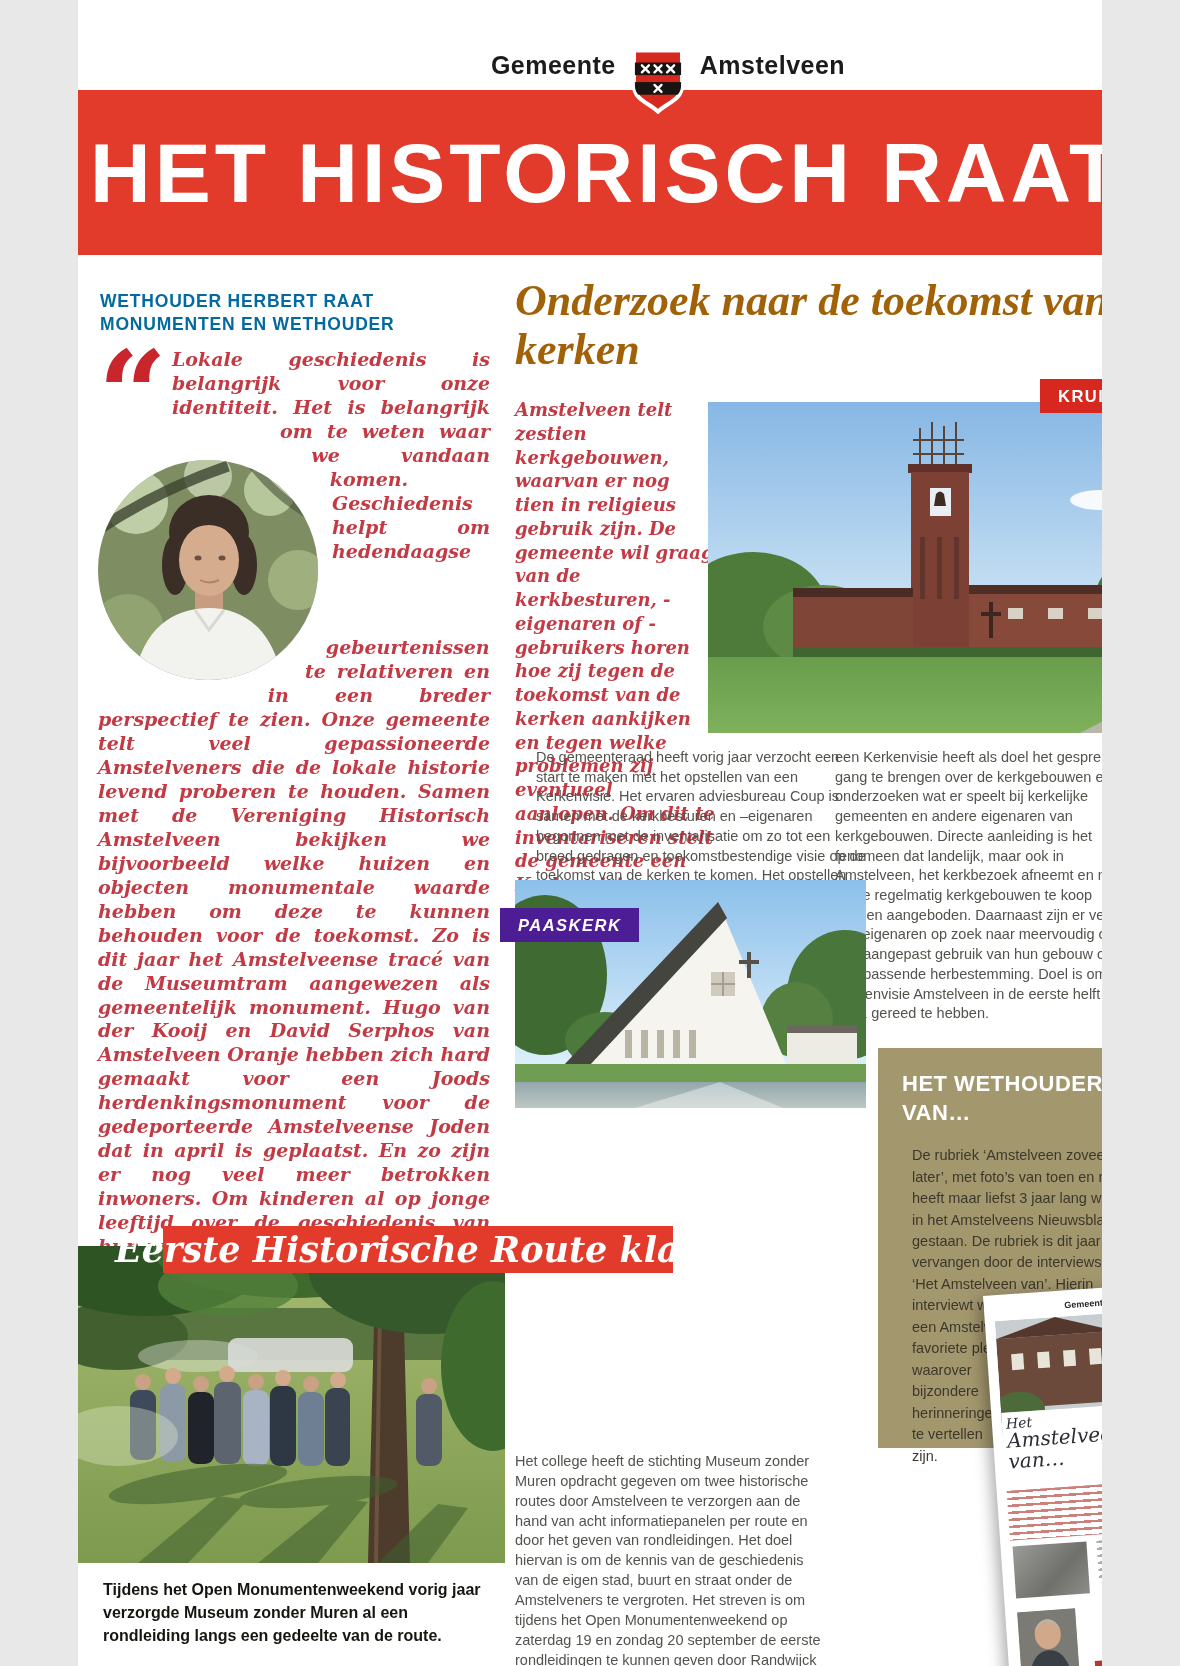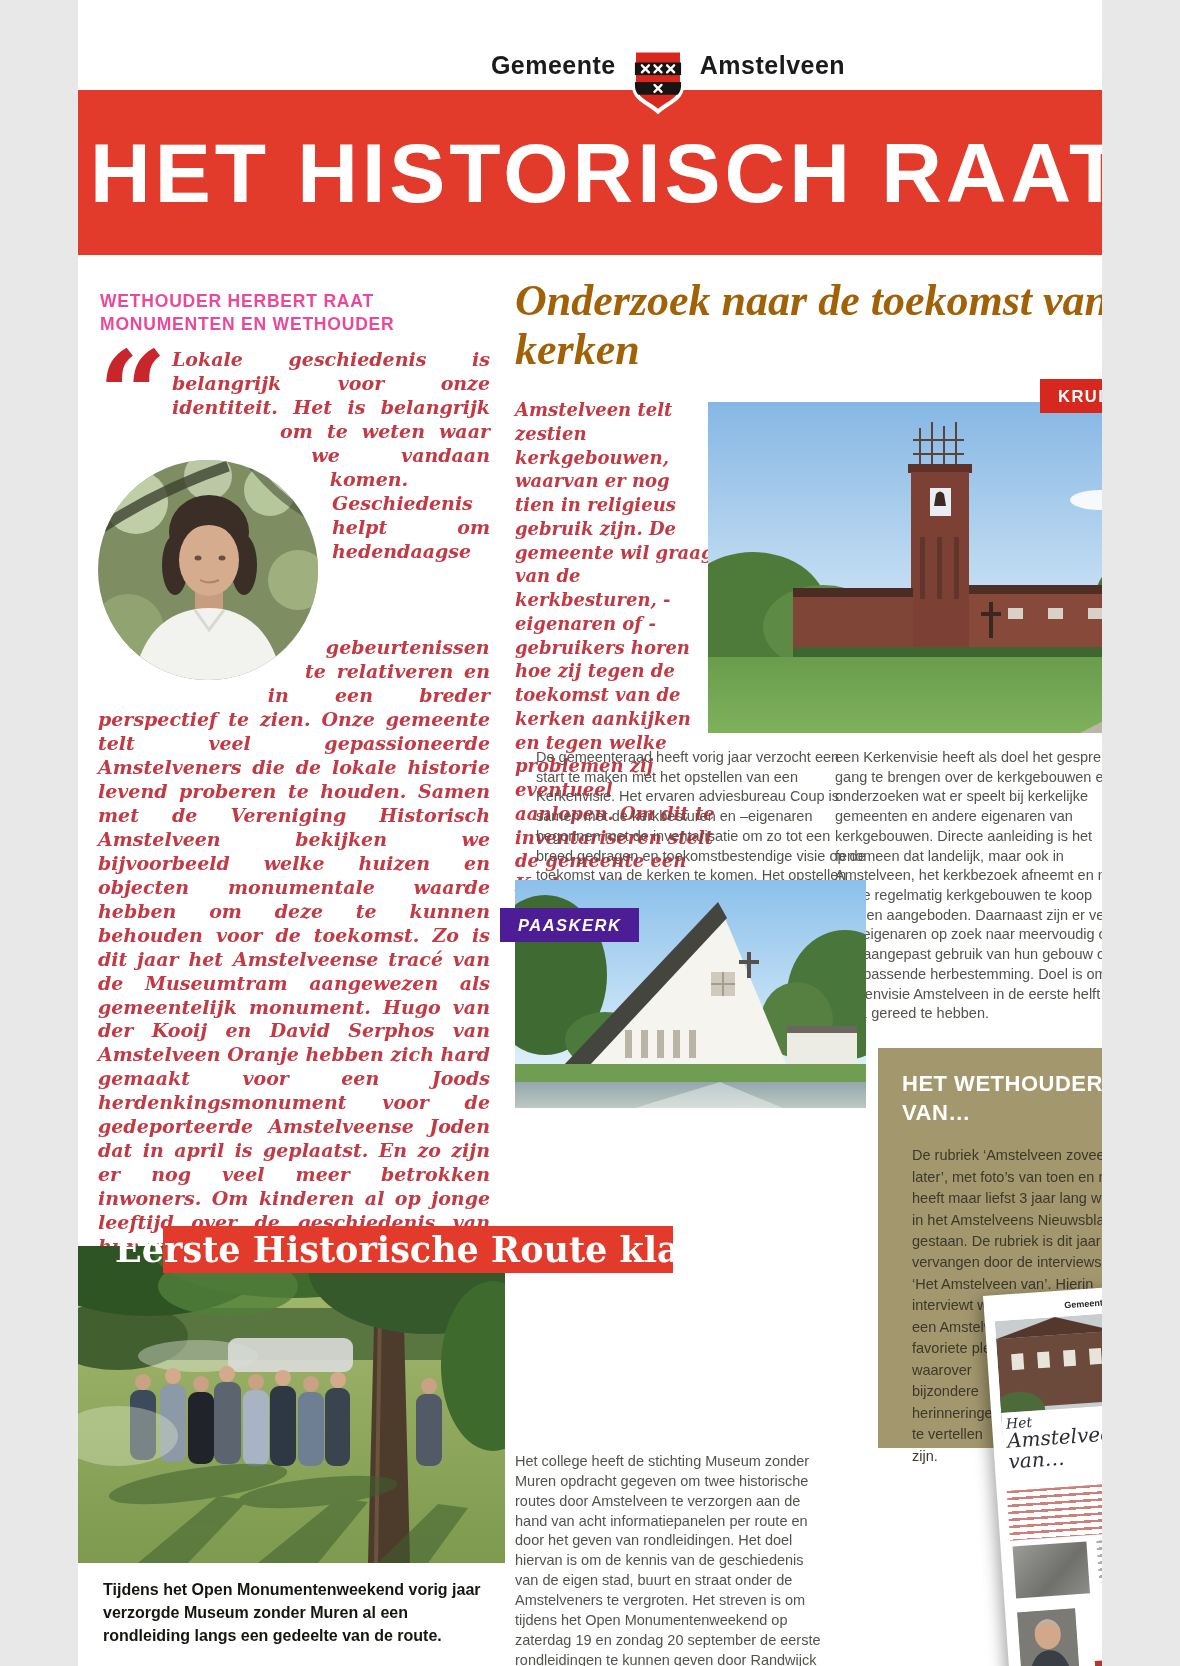--- a/index.html
+++ b/index.html
@@ -10,21 +10,21 @@
   
   .brand-row{left:0;top:40px;width:1180px;height:50px;display:flex;align-items:center;justify-content:center;gap:14px;}
   .brand-word{font-size:25px;font-weight:700;color:#1c1b19;letter-spacing:.5px;}
   .shield-wrap{width:56px;height:68px;margin-top:30px;z-index:6;position:relative;}
 
   
   .banner{left:0;top:90px;width:1180px;height:165px;background:#e23b2c;display:flex;align-items:center;z-index:2;}
   .banner h1{margin:0;padding-left:12px;font-size:84px;font-weight:700;color:#ffffff;letter-spacing:4px;white-space:nowrap;line-height:1;}
 
   
-  .weth-head{left:22px;top:290px;width:400px;font-size:17.5px;font-weight:700;color:#ec4899;letter-spacing:.8px;line-height:1.32;}
+  .weth-head{left:22px;top:290px;width:400px;font-size:17.5px;font-weight:700;color:#0369a1;letter-spacing:.8px;line-height:1.32;}
   .quote-block{left:20px;top:348px;width:392px;font-family:"DejaVu Serif",serif;font-style:italic;font-weight:700;
                font-size:19px;line-height:1.26;color:#c23a44;text-align:justify;}
   .qmark-open{float:left;width:74px;height:86px;font-size:120px;line-height:.78;color:#c9262b;font-style:normal;font-family:"DejaVu Serif",serif;}
   .portrait{float:left;clear:left;width:220px;height:220px;margin:26px 14px 8px 0;border-radius:50%;overflow:hidden;
             shape-outside:circle(50% at 50% 50%);shape-margin:12px;}
   .qmark-close{font-size:96px;line-height:0;vertical-align:-0.55em;color:#c9262b;font-style:normal;font-family:"DejaVu Serif",serif;margin-left:8px;}
 
   
   .kerken-title{left:437px;top:276px;width:640px;font-family:Liberation Serif, serif;font-style:italic;font-weight:700;
                 font-size:44px;line-height:1.12;color:#a16207;}
@@ -55,21 +55,21 @@
   .mini-t2{font-family:"DejaVu Serif",serif;font-style:italic;font-size:20px;color:#2c2c34;line-height:1.05;}
   .fake-red{background:repeating-linear-gradient(to bottom,rgba(178,60,52,.65) 0 2.5px,rgba(0,0,0,0) 2.5px 7px);}
   .fake-gray{background:repeating-linear-gradient(to bottom,rgba(95,92,88,.5) 0 2.5px,rgba(0,0,0,0) 2.5px 7px);}
   .mini-bw{position:absolute;left:12px;top:252px;width:74px;height:52px;background:linear-gradient(135deg,#9b9b97,#6f6f6b 60%,#8d8d89);}
   .mini-man{position:absolute;left:12px;top:318px;width:58px;height:64px;background:#7c7a74;overflow:hidden;}
   .mini-redbox{position:absolute;left:150px;top:300px;width:112px;height:46px;background:#bf3a30;}
   .mini-redstrip{position:absolute;left:86px;top:372px;width:180px;height:14px;background:#b03a32;}
 
   
   .route-banner{left:85px;top:1226px;width:510px;height:47px;background:#e23b2c;display:flex;align-items:center;justify-content:center;z-index:3;}
-  .route-banner .rb-text{font-family:"DejaVu Serif",serif;font-weight:700;font-size:35px;color:#ffffff;white-space:nowrap;}
+  .route-banner .rb-text{font-family:"DejaVu Serif",serif;font-style:italic;font-weight:700;font-size:35px;color:#ffffff;white-space:nowrap;}
   .route-photo{left:0;top:1246px;width:427px;height:317px;z-index:2;}
   .route-caption{left:25px;top:1578px;width:395px;font-size:16px;font-weight:700;color:#16150f;line-height:1.45;}
   .route-intro{left:437px;top:1306px;width:316px;font-family:"DejaVu Serif",serif;font-style:italic;font-weight:700;
                font-size:20px;line-height:1.37;color:#c23a44;}
   .route-body{left:437px;top:1452px;width:312px;font-size:14.5px;line-height:1.37;color:#54524d;}
 </style>
 </head>
 <body>
 
 <div id="page">

